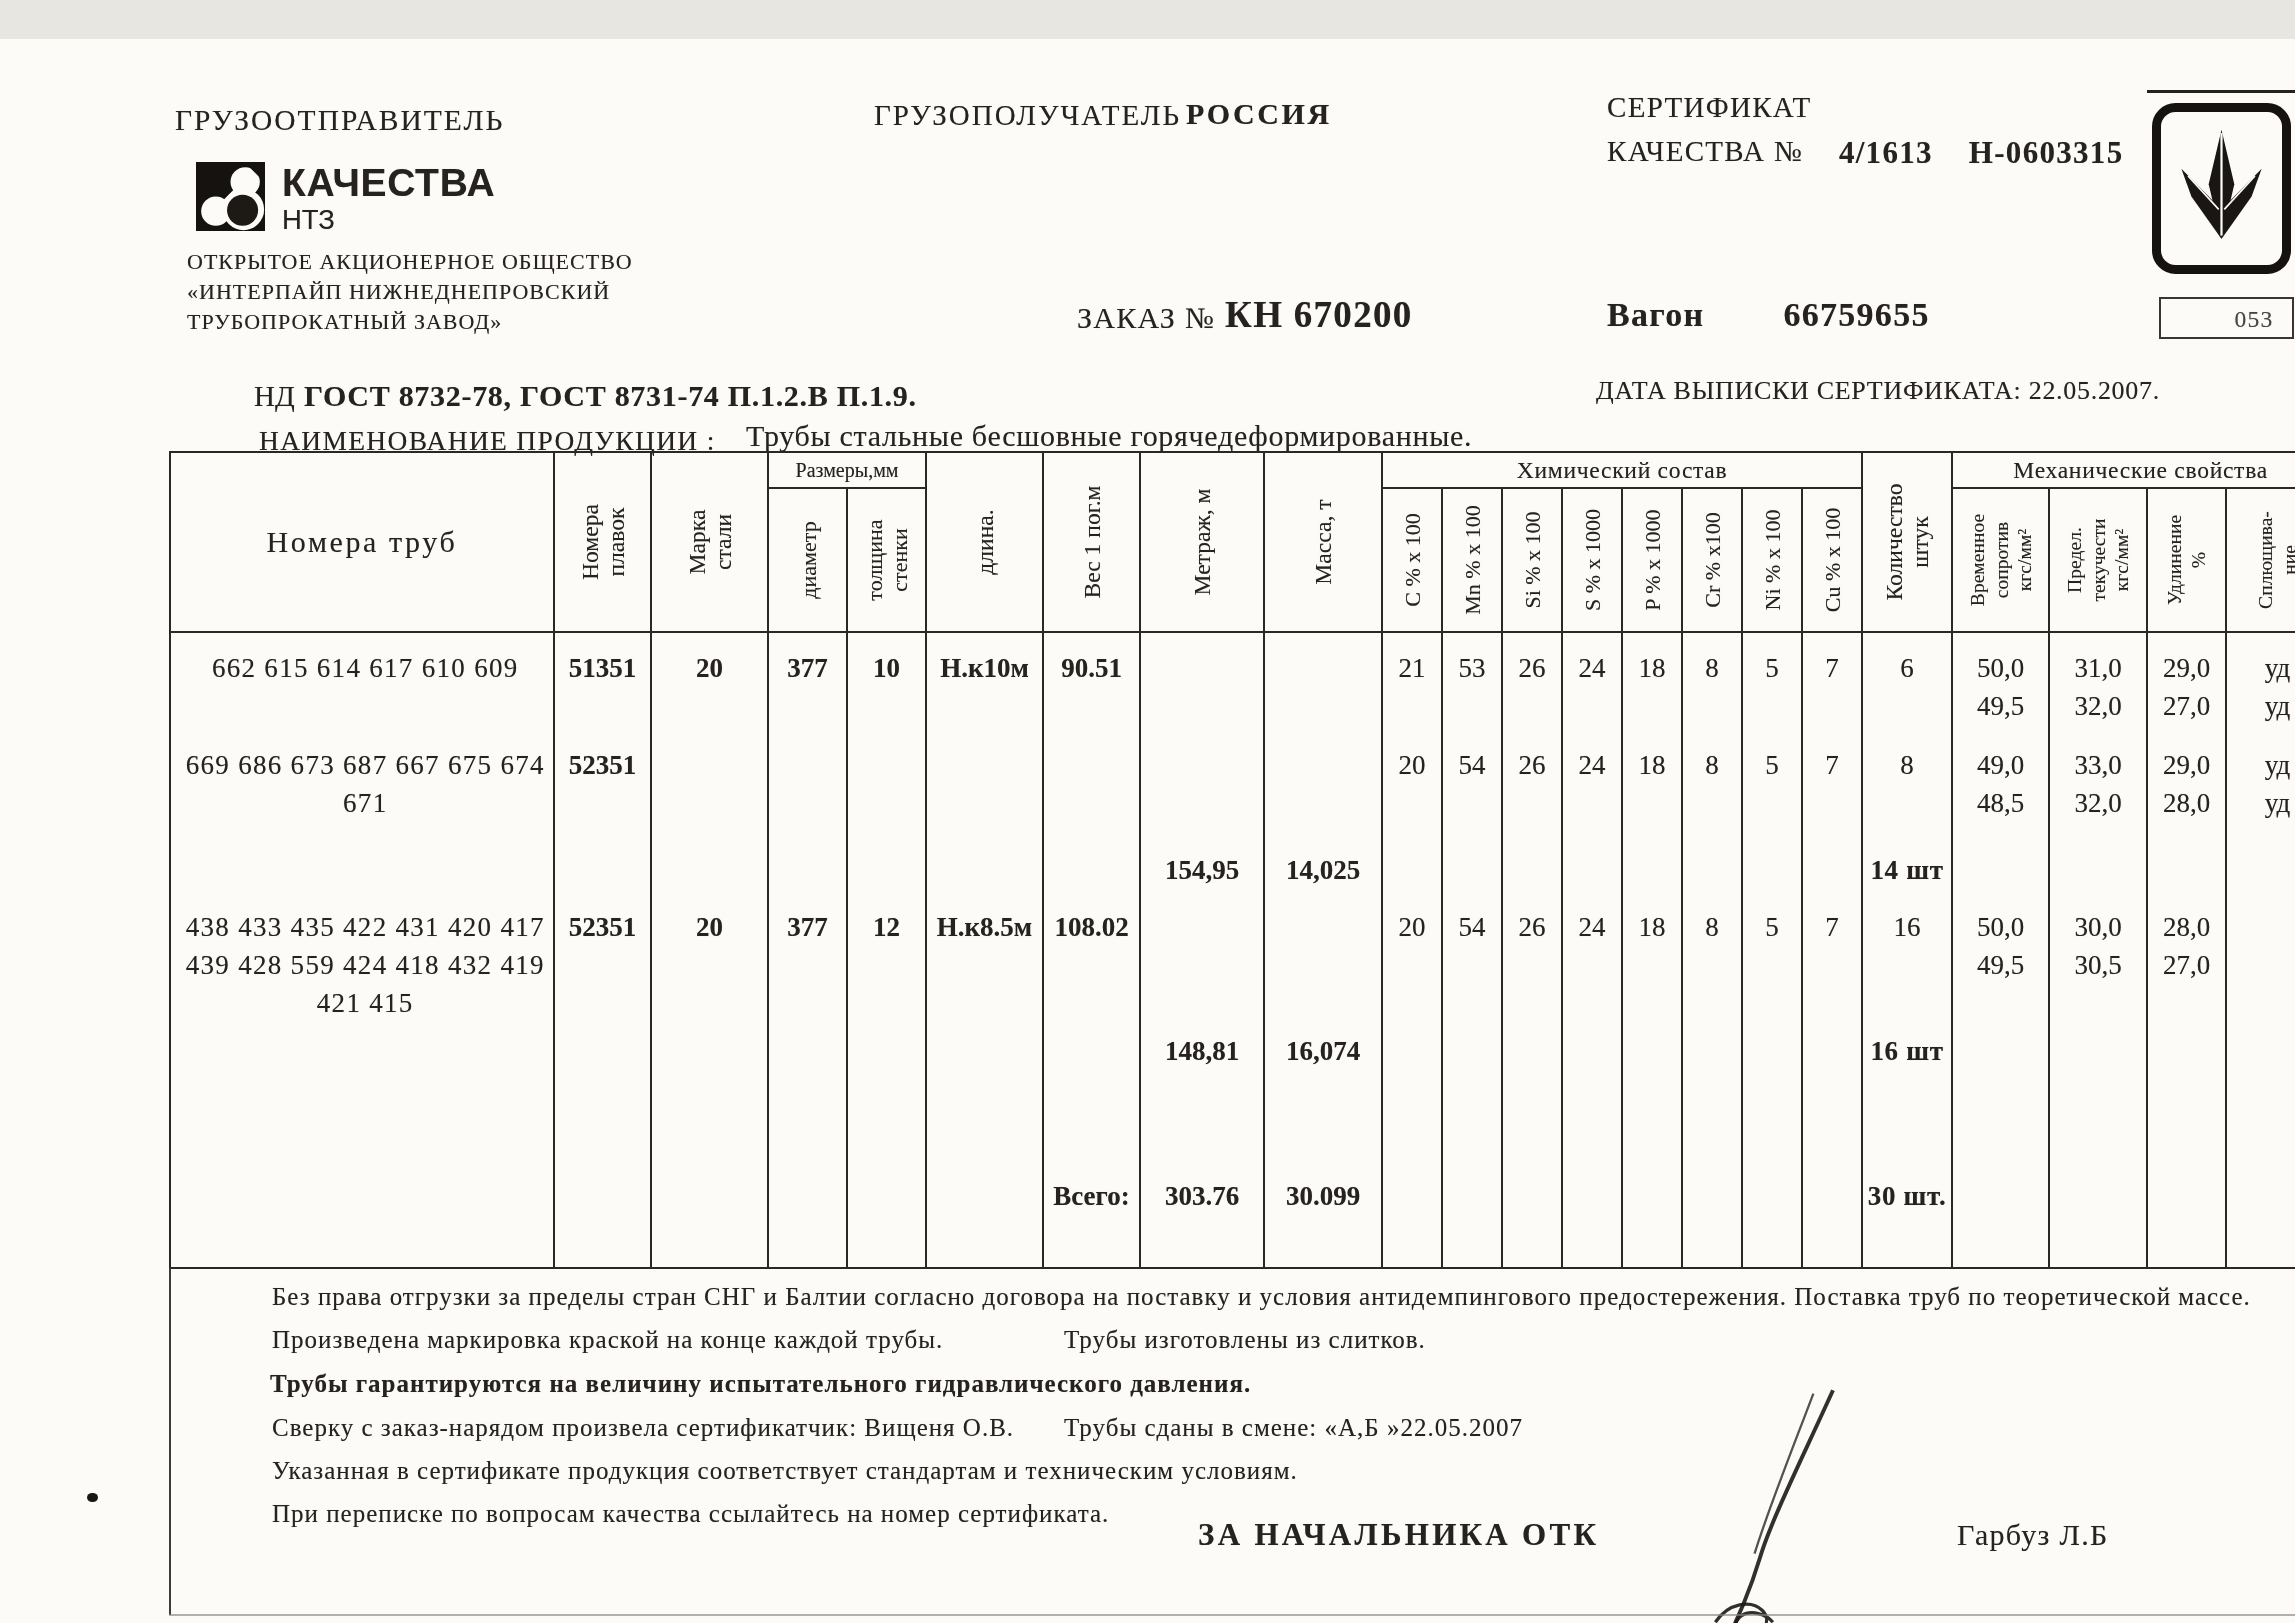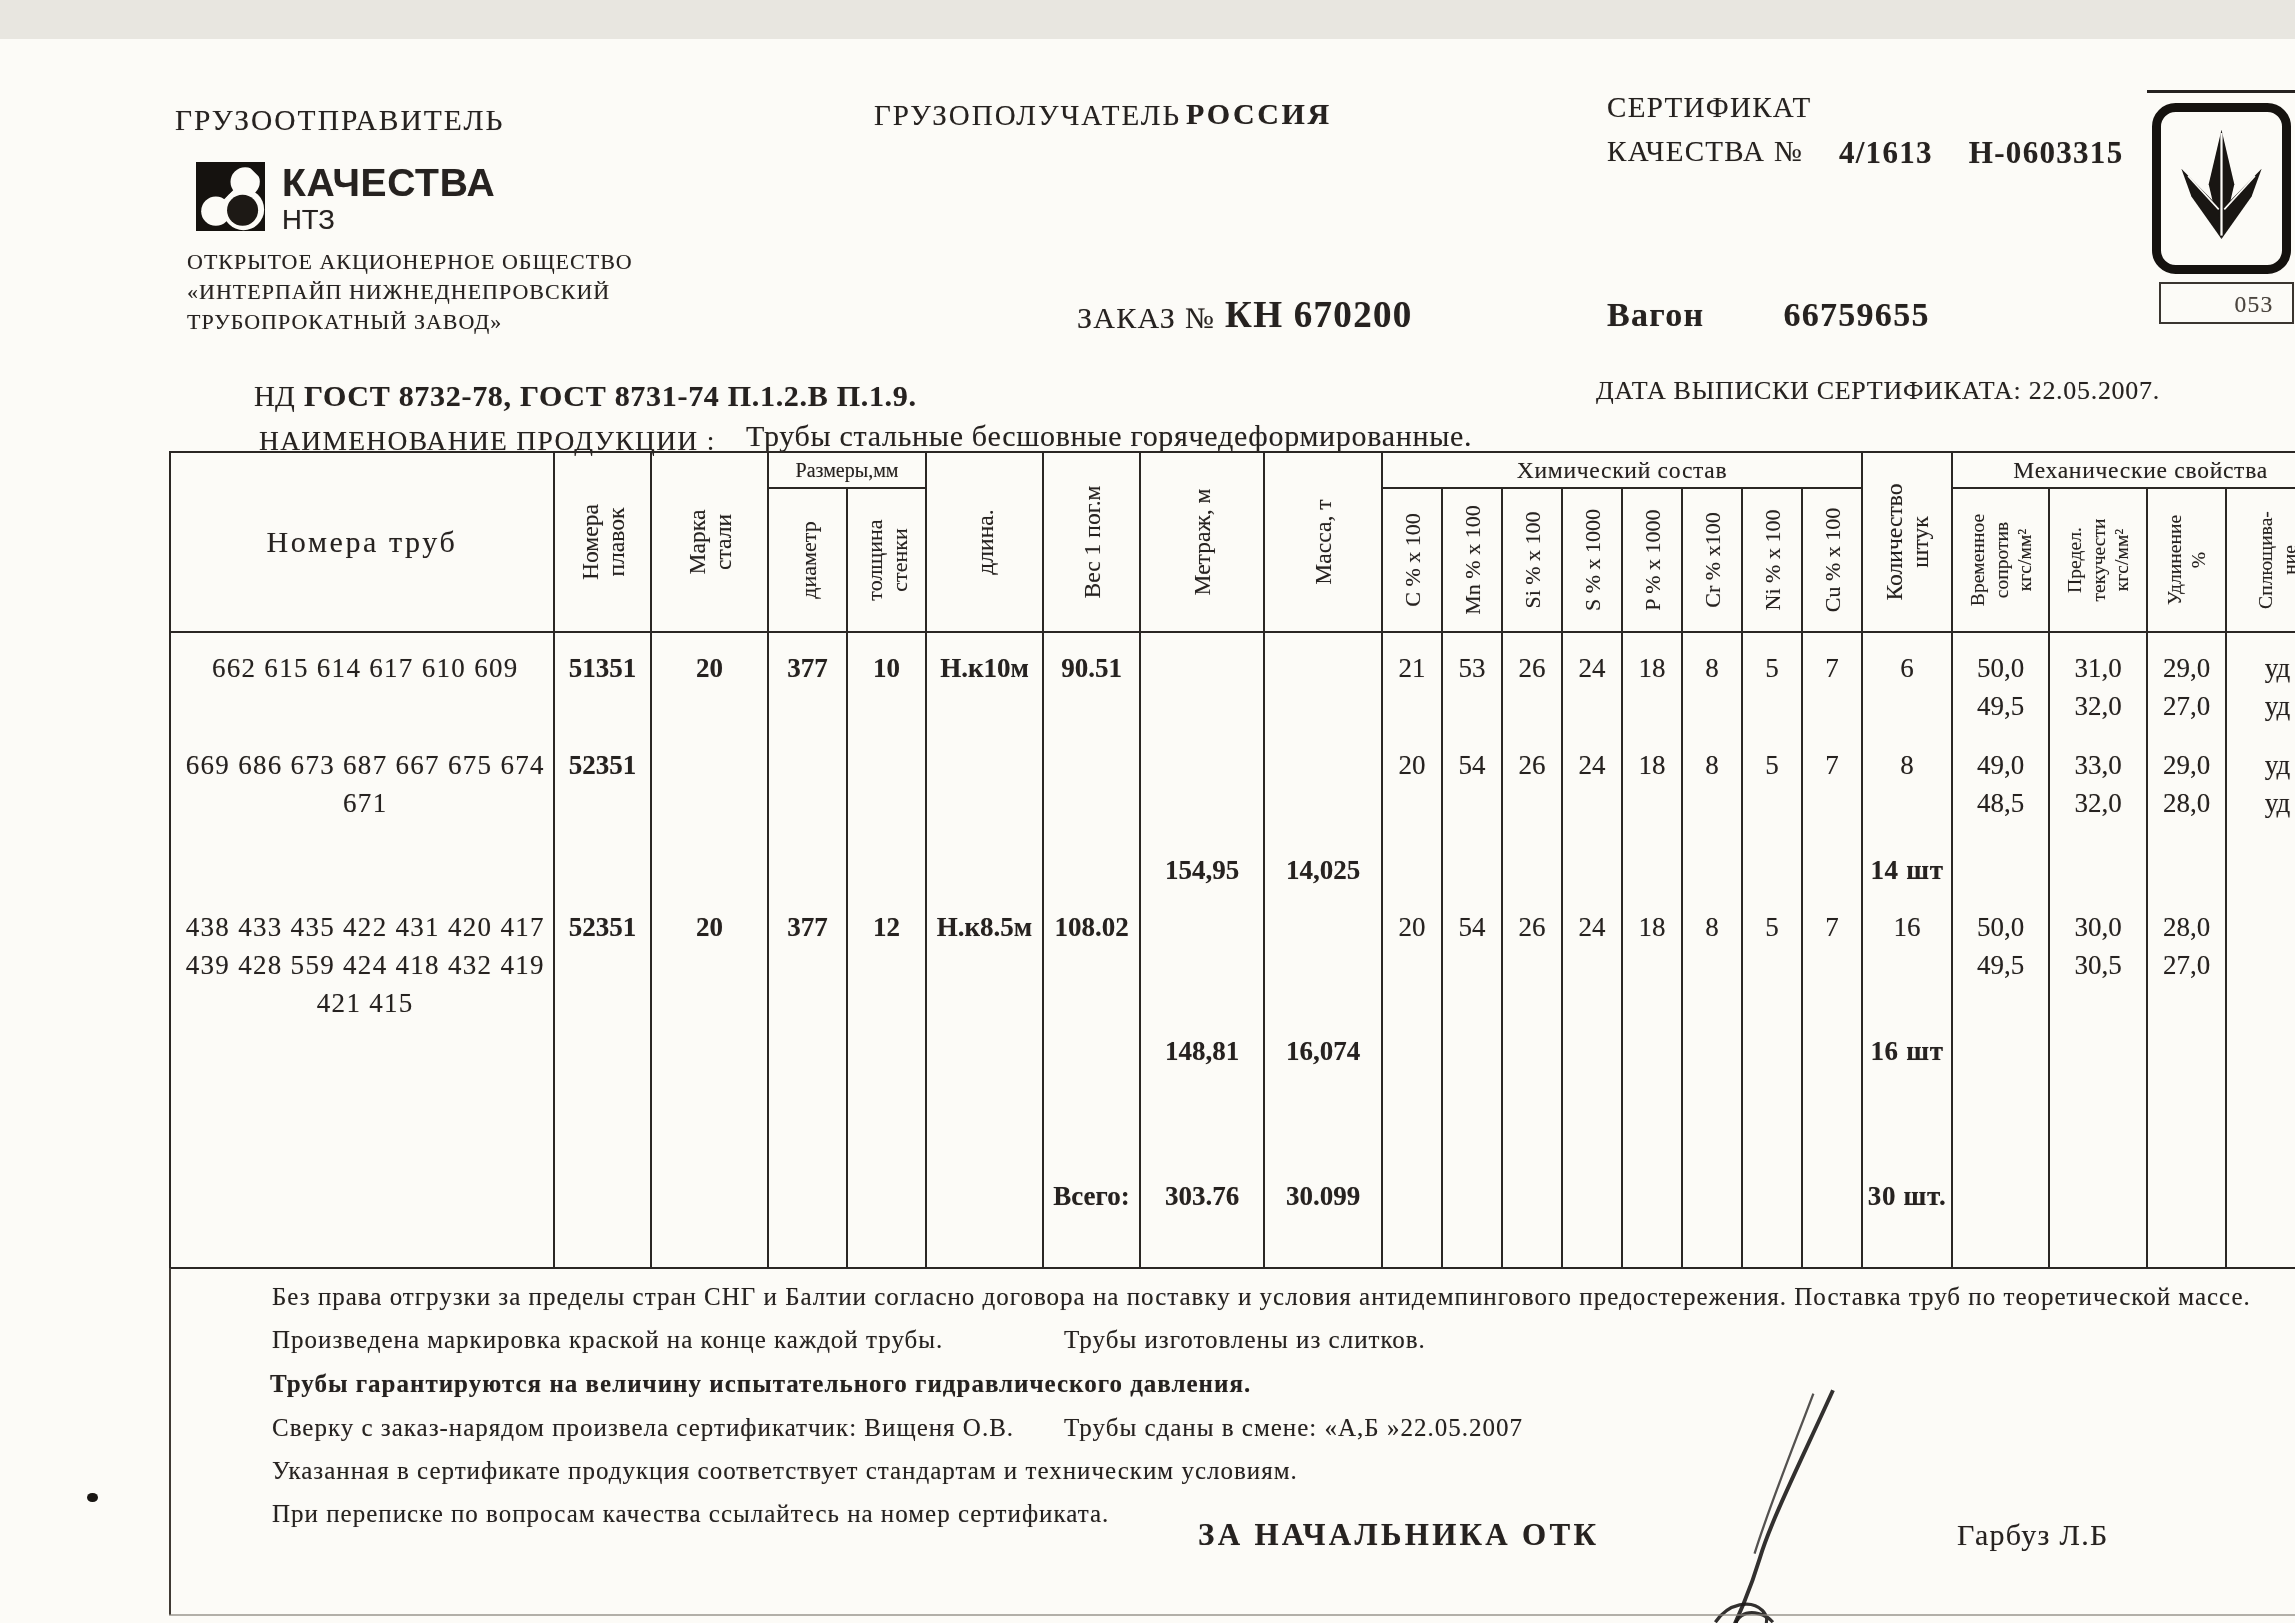--- a/index.html
+++ b/index.html
@@ -33,21 +33,21 @@
   .consignee-val{left:1186px;top:58px;font-size:30px;font-weight:bold;letter-spacing:2.6px;}
   .order-lbl{left:1077px;top:262px;font-size:30px;letter-spacing:1.3px;}
   .order-val{left:1225px;top:254px;font-size:37px;font-weight:bold;letter-spacing:1.3px;}
   .cert1{left:1607px;top:52px;font-size:29px;letter-spacing:1.3px;}
   .cert2{left:1607px;top:96px;font-size:29px;letter-spacing:1.3px;display:flex;gap:36px;}
   .cert2 .num{font-weight:bold;font-size:31px;}
   .wagon{left:1607px;top:257px;font-size:34px;font-weight:bold;letter-spacing:1.3px;display:flex;gap:79px;}
   .dateline{left:1596px;top:337px;font-size:26px;letter-spacing:0.7px;}
   .tr-topline{left:2147px;top:51px;width:148px;height:2.6px;background:var(--ink);}
   .trident-box{left:2152px;top:64px;width:139px;height:171px;border:9.2px solid #15120f;border-radius:23.6px;display:flex;align-items:center;justify-content:center;}
-  .stamp-box{left:2159px;top:243px;width:135px;height:42px;border:2px solid #3a3530;}
+  .stamp-box{left:2159px;top:258px;width:135px;height:42px;border:2px solid #3a3530;}
   .stamp-box span{position:absolute;right:18.3px;top:6.5px;font-size:23.6px;color:#4a443e;letter-spacing:1.3px;}
   .nd-line{left:254px;top:340px;font-size:29px;display:flex;gap:9.2px;align-items:baseline;}
   .nd-line .v{font-weight:bold;font-size:30px;letter-spacing:0.7px;}
   .prod-lbl{left:259px;top:386px;font-size:27.5px;letter-spacing:1.3px;}
   .prod-val{left:746px;top:380px;font-size:30px;letter-spacing:0.7px;}
 
   
   table.cert{
     position:absolute;left:169px;top:412px;
     width:2160px;

